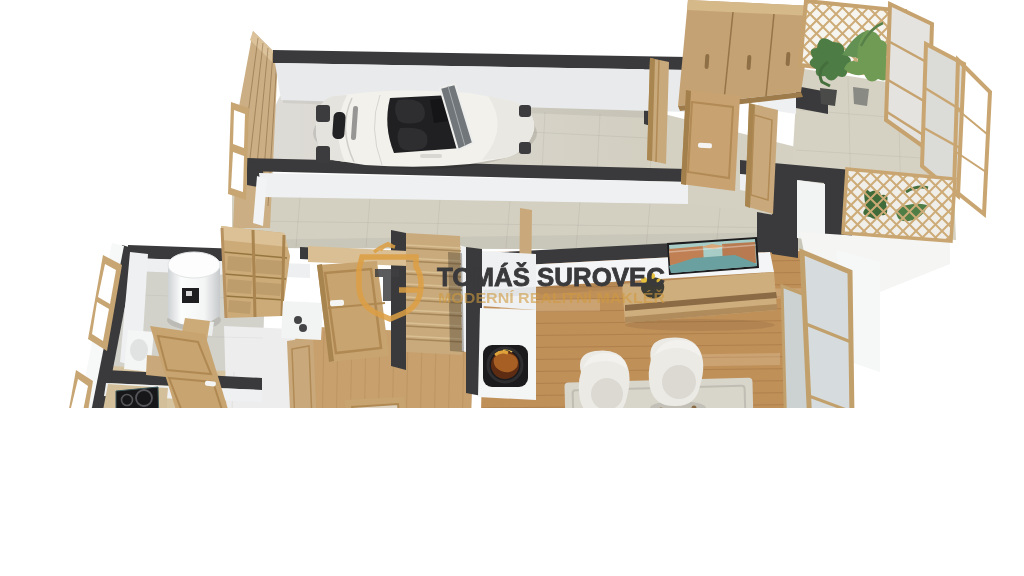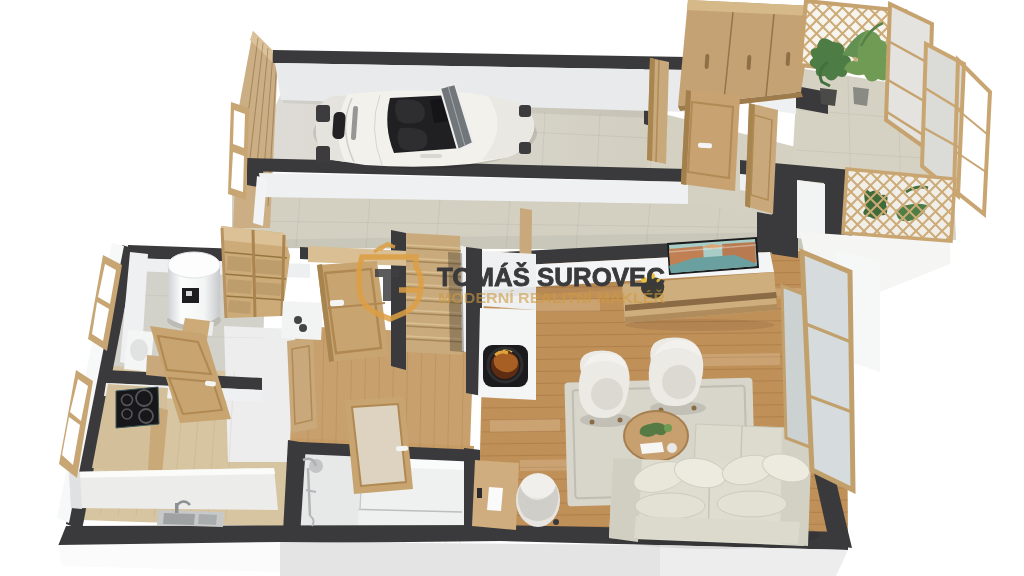--- a/index.html
+++ b/index.html
@@ -1,16 +1,16 @@
 <!DOCTYPE html>
 <html><head>
 <meta charset="utf-8">
 <style>
   html,body{margin:0;padding:0;background:#fff;}
-  #stage{position:relative;width:1024px;height:576px;overflow:hidden;background:#fff;
+  #stage{position:relative;width:1024px;height:408px;overflow:hidden;background:#fff;
          font-family:"Liberation Sans", sans-serif;}
   svg{display:block}
 </style>
 </head>
 <body>
 <div id="stage">
 <svg width="1024" height="576" viewBox="0 0 1024 576" xmlns="http://www.w3.org/2000/svg">
 <defs>
   <linearGradient id="garfloor" x1="0" y1="0" x2="1" y2="0">
     <stop offset="0" stop-color="#dedcd7"></stop>

